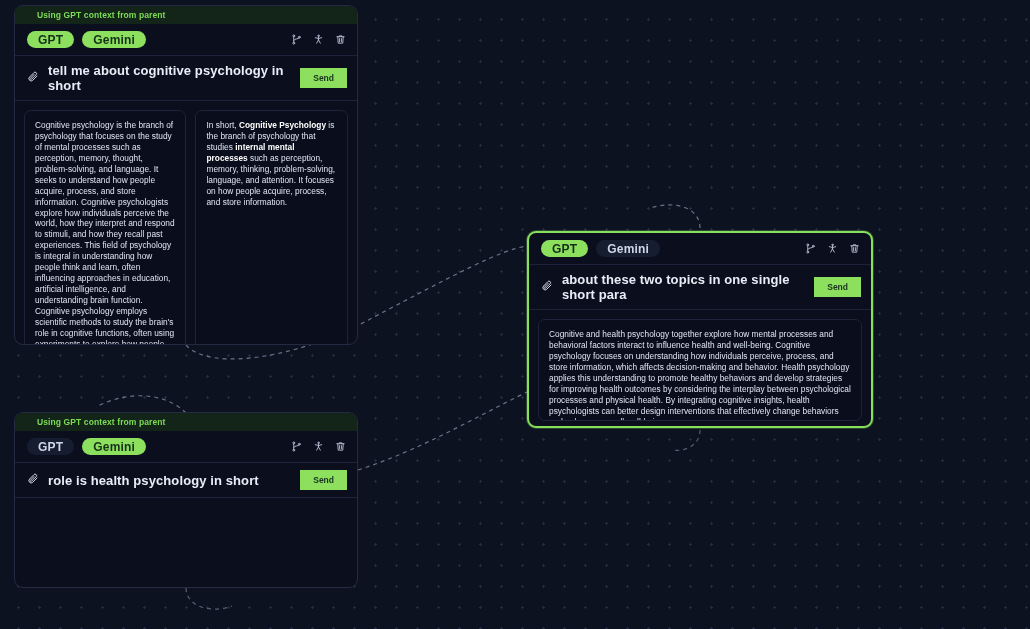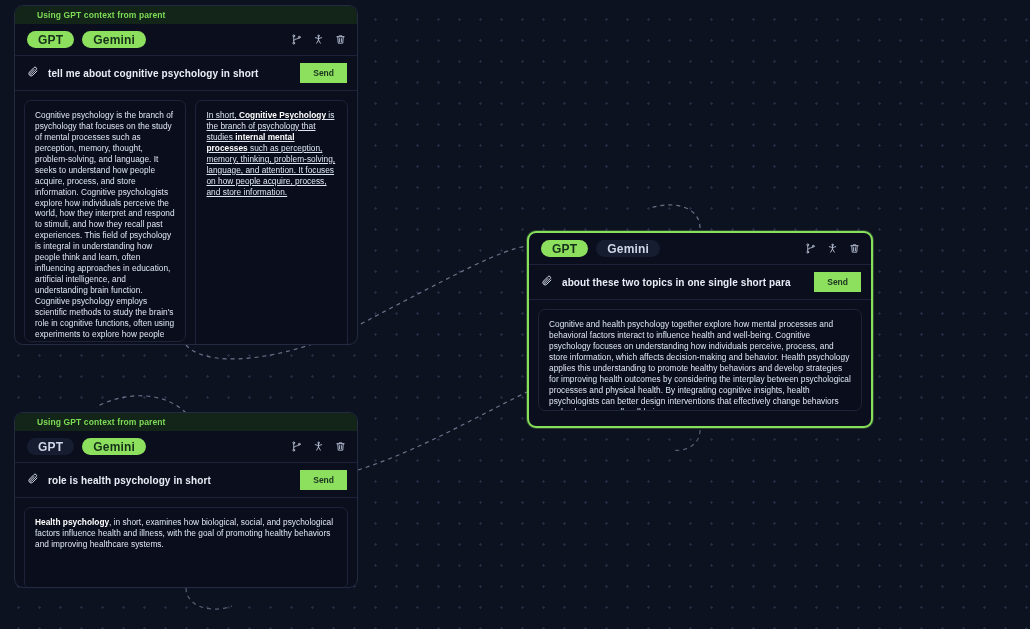--- a/index.html
+++ b/index.html
@@ -70,21 +70,21 @@
 
   .prompt-row {
     display: flex;
     align-items: center;
     padding: 7px 10px 7px 12px;
     gap: 9px;
     border-bottom: 1px solid #1c2338;
   }
   .prompt-text {
     flex: 1;
-    font-size: 10px;
+    font-size: 13px;
     font-weight: bold;
     color: #e8edf7;
     letter-spacing: .1px;
   }
   .send-btn {
     background: #8ce05e;
     color: #1a3320;
     font-size: 8.5px;
     font-weight: bold;
     border: none;
@@ -175,21 +175,21 @@
         <svg width="12" height="12" viewBox="0 0 24 24" fill="none" stroke="#cfd6e6" stroke-width="2" stroke-linecap="round">
           <path d="M20 10l-8.5 8.5a4.5 4.5 0 1 1-6.4-6.4l8.6-8.6a3 3 0 1 1 4.2 4.2l-8.6 8.6a1.5 1.5 0 1 1-2.1-2.1L14 7"></path>
         </svg>
       </span>
       <div class="prompt-text">tell me about cognitive psychology in short</div>
       <button class="send-btn">Send</button>
     </div>
 
     <div class="panes">
       <div class="pane" style="width:163px; height:242px;">Cognitive psychology is the branch of psychology that focuses on the study of mental processes such as perception, memory, thought, problem-solving, and language. It seeks to understand how people acquire, process, and store information. Cognitive psychologists explore how individuals perceive the world, how they interpret and respond to stimuli, and how they recall past experiences. This field of psychology is integral in understanding how people think and learn, often influencing approaches in education, artificial intelligence, and understanding brain function. Cognitive psychology employs scientific methods to study the brain's role in cognitive functions, often using experiments to explore how people process information in various contexts.</div>
-      <div class="pane" style="width:153px; height:296px;text-decoration:underline;">In short, <b>Cognitive Psychology</b> is the branch of psychology that studies <b>internal mental processes</b> such as perception, memory, thinking, problem-solving, language, and attention. It focuses on how people acquire, process, and store information.</div>
+      <div class="pane" style="width:153px; height:296px;">In short, <b>Cognitive Psychology</b> is the branch of psychology that studies <b>internal mental processes</b> such as perception, memory, thinking, problem-solving, language, and attention. It focuses on how people acquire, process, and store information.</div>
     </div>
   </div>
 
   <div class="card selected" style="left:527px; top:231px; width:346px; height:197px;">
     <div class="handle top green"></div>
     <div class="handle bot green"></div>
     <div class="handle side l green"></div>
     <div class="handle side r green"></div>
 
     <div class="toolbar">
@@ -270,18 +270,15 @@
     <div class="prompt-row">
       <span>
         <svg width="12" height="12" viewBox="0 0 24 24" fill="none" stroke="#cfd6e6" stroke-width="2" stroke-linecap="round">
           <path d="M20 10l-8.5 8.5a4.5 4.5 0 1 1-6.4-6.4l8.6-8.6a3 3 0 1 1 4.2 4.2l-8.6 8.6a1.5 1.5 0 1 1-2.1-2.1L14 7"></path>
         </svg>
       </span>
       <div class="prompt-text">role is health psychology in short</div>
       <button class="send-btn">Send</button>
     </div>
 
-    <div class="panes">
-      <div class="pane" style="width:100%; height:82px;"><b>Health psychology</b>, in short, examines how biological, social, and psychological factors influence health and illness, with the goal of promoting healthy behaviors and improving healthcare systems.</div>
-    </div>
   </div>
 
 </div>
 
 </body></html>

